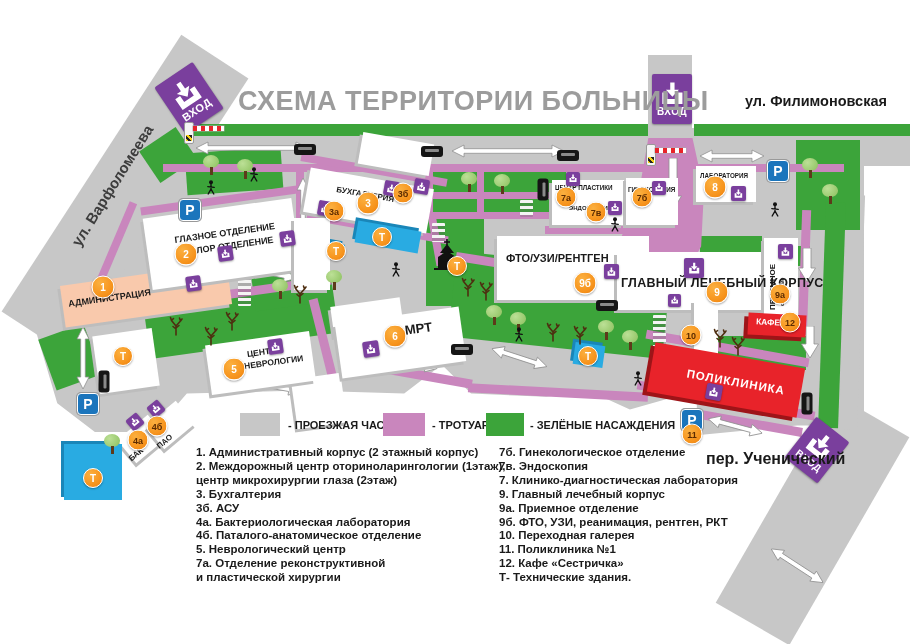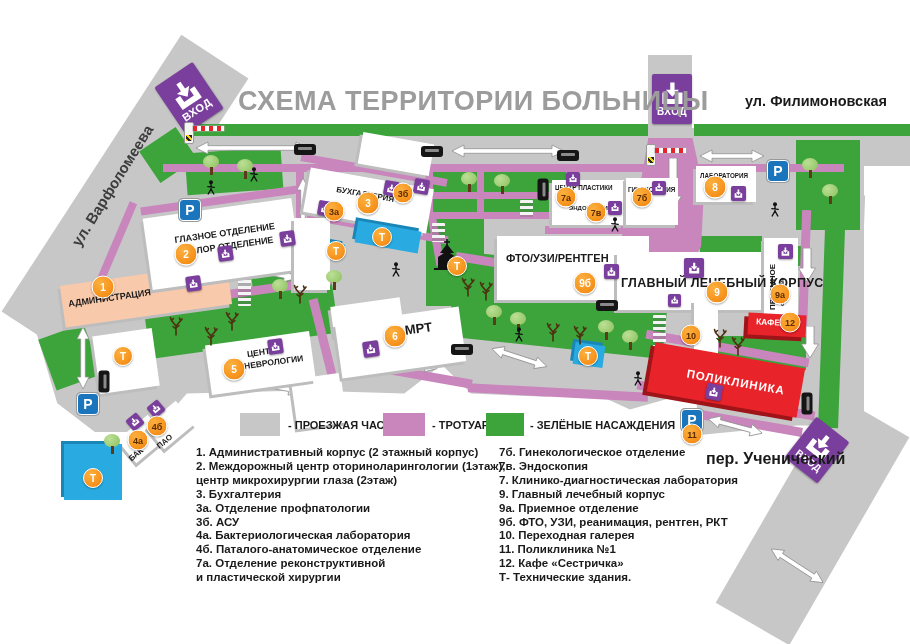--- a/index.html
+++ b/index.html
@@ -189,24 +189,24 @@
   <div class="legend-sw" style="left:383px;top:413px;width:42px;height:23px;background:#c986bd;"></div>
   <div class="legend-lb" style="left:432px;top:419px;">- ТРОТУАР</div>
   <div class="legend-sw" style="left:486px;top:413px;width:38px;height:23px;background:#3ca43a;"></div>
   <div class="legend-lb" style="left:530px;top:419px;">- ЗЕЛЁНЫЕ НАСАЖДЕНИЯ</div>
 
   <div class="idx" style="left:196px;top:446px;">
       <div>1. Административный корпус (2 этажный корпус)</div>
       <div>2. Междорожный центр оториноларингологии (1этаж),</div>
       <div>центр микрохирургии глаза (2этаж)</div>
       <div>3. Бухгалтерия</div>
-      <div>3а. Отделение профпатологии</div>
       <div>3б. АСУ</div>
       <div>4а. Бактериологическая лаборатория</div>
       <div>4б. Паталого-анатомическое отделение</div>
+      <div>5. Неврологический центр</div>
       <div>7а. Отделение реконструктивной</div>
       <div>и пластической хирургии</div>
     </div>
   <div class="idx" style="left:499px;top:446px;">
       <div>7б. Гинекологическое отделение</div>
       <div>7в. Эндоскопия</div>
       <div>7. Клинико-диагностическая лаборатория</div>
       <div>9. Главный лечебный корпус</div>
       <div>9а. Приемное отделение</div>
       <div>9б. ФТО, УЗИ, реанимация, рентген, РКТ</div>

